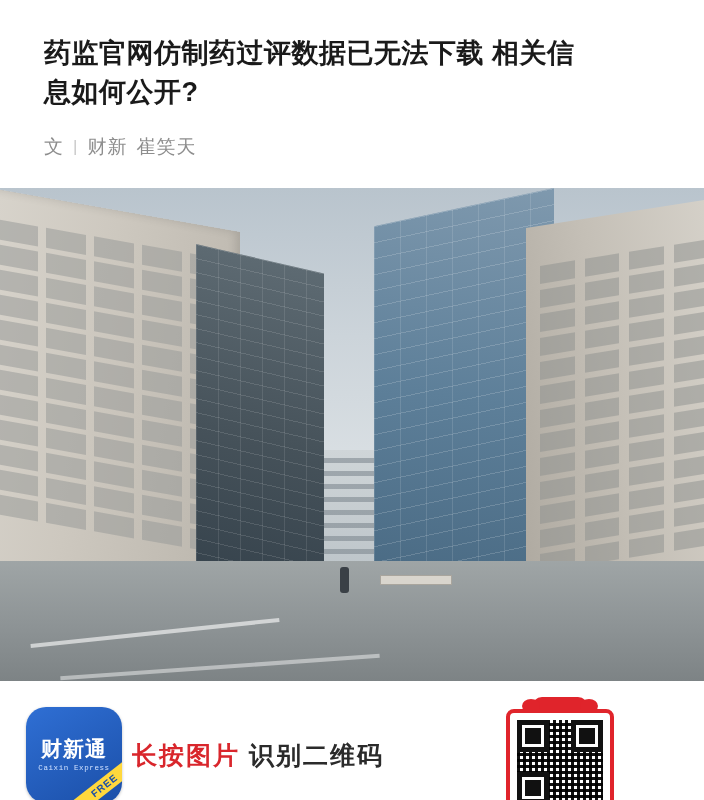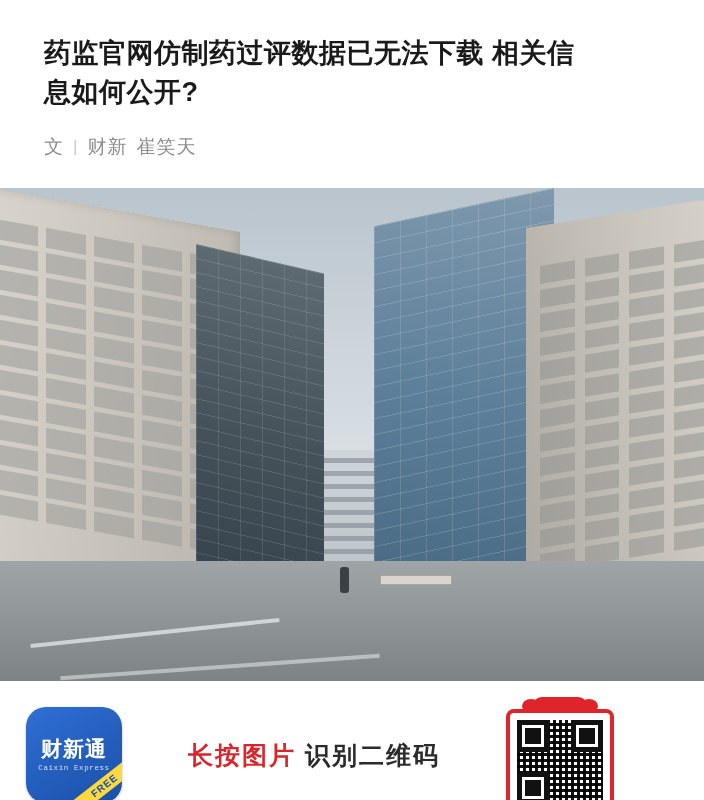--- a/index.html
+++ b/index.html
@@ -262,21 +262,20 @@
     transform: rotate(-38deg);
     background: #ffd83d;
     color: #1b4fa8;
     font-size: 10px;
     font-weight: bold;
     padding: 2px 18px;
     letter-spacing: 1px;
   }
   .promo {
     flex: 1;
-    text-align: center;
     padding: 0 10px;
   }
   .promo-line {
     font-size: 25px;
     font-weight: bold;
     letter-spacing: 2px;
     line-height: 1.6;
     white-space: nowrap;
   }
   .promo-line .red { color: #d9262c; }

